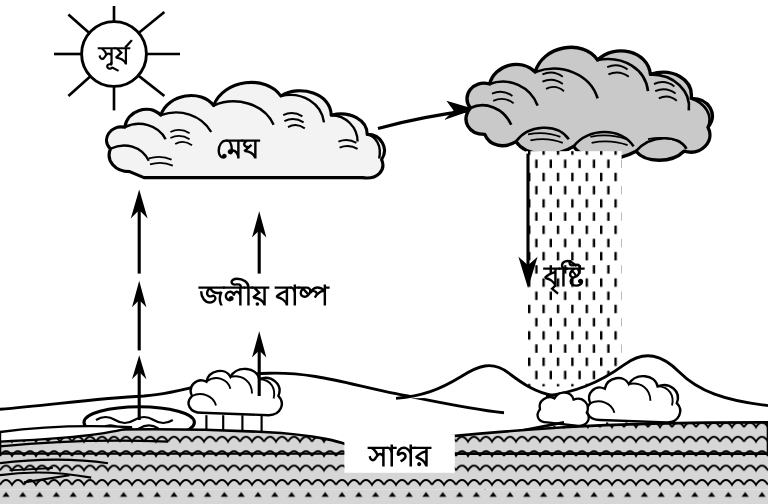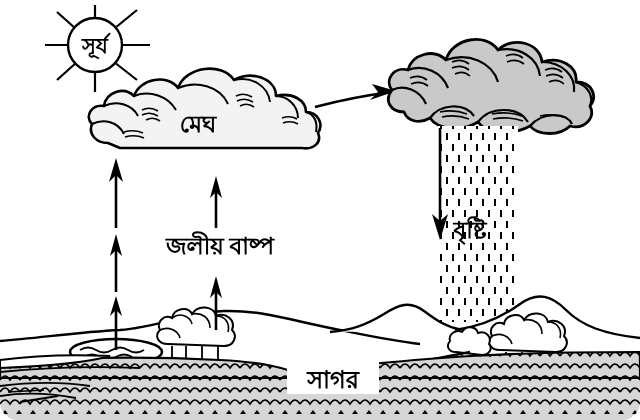--- a/index.html
+++ b/index.html
@@ -7,21 +7,20 @@
     padding: 0;
     background: #ffffff;
   }
   #stage {
     position: relative;
     width: 640px;
     height: 420px;
     background: #ffffff;
     overflow: hidden;
     font-family: "Liberation Sans", sans-serif;
-    border-radius: 18px;
   }
   #stage svg {
     display: block;
   }
   .diagram-label {
     font-family: "Liberation Serif", serif;
     font-weight: 700;
     fill: #000000;
   }
 </style>

